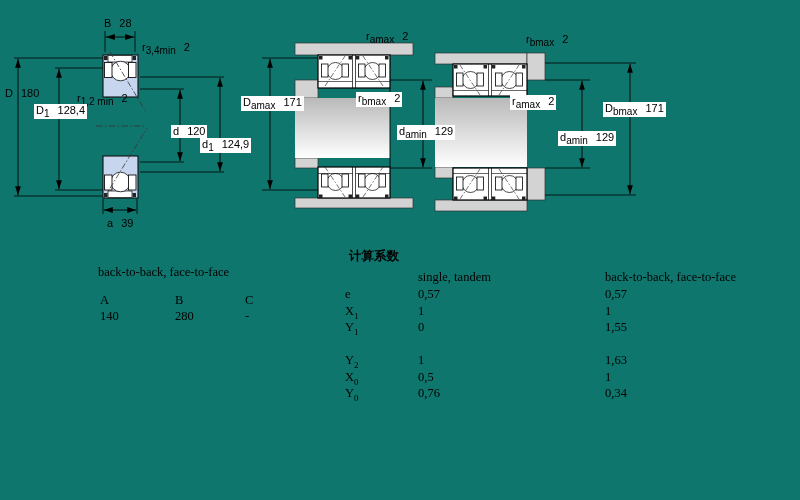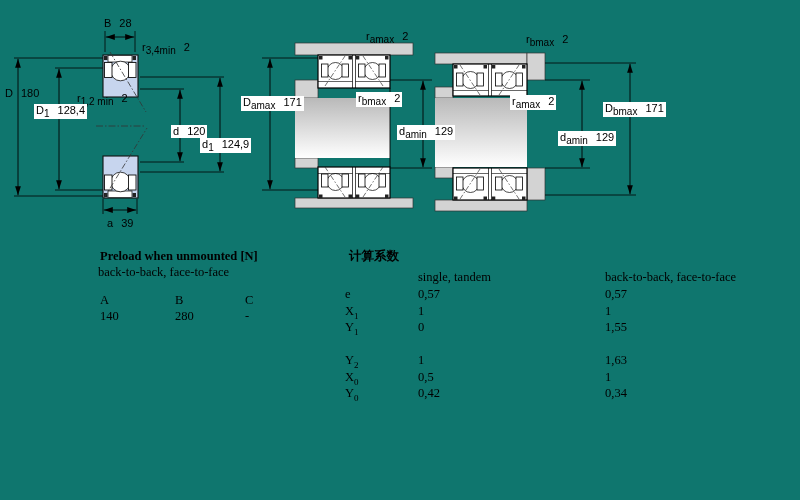--- a/index.html
+++ b/index.html
@@ -219,21 +219,20 @@
 <div class="dim wbg" style="left:241px;top:96px"><span>D</span><sub>amax</sub><span class="val">171</span></div>
 <div class="dim wbg" style="left:356px;top:92px"><span>r</span><sub>bmax</sub><span class="val">2</span></div>
 <div class="dim wbg" style="left:397px;top:125px"><span>d</span><sub>amin</sub><span class="val">129</span></div>
 
 <div class="dim" style="left:526px;top:33px"><span>r</span><sub>bmax</sub><span class="val">2</span></div>
 <div class="dim wbg" style="left:510px;top:95px"><span>r</span><sub>amax</sub><span class="val">2</span></div>
 <div class="dim wbg" style="left:603px;top:102px"><span>D</span><sub>bmax</sub><span class="val">171</span></div>
 <div class="dim wbg" style="left:558px;top:131px"><span>d</span><sub>amin</sub><span class="val">129</span></div>
 
 <div class="tbl" style="left:100px;top:249px;width:220px;height:80px">
-  <div class="cell b" style="left:0;top:0">Preload when unmounted [N]</div>
   <div class="cell" style="left:-2px;top:16px">back-to-back, face-to-face</div>
   <div>
     <span class="cell" style="left:0;top:44px">A</span>
     <span class="cell" style="left:75px;top:44px">B</span>
     <span class="cell" style="left:145px;top:44px">C</span>
   </div>
   <div>
     <span class="cell" style="left:0;top:60px">140</span>
     <span class="cell" style="left:75px;top:60px">280</span>
     <span class="cell" style="left:145px;top:60px">-</span>
@@ -265,18 +264,18 @@
     <span class="c1">1</span>
     <span class="c2">1,63</span>
   </div>
   <div class="frow" style="top:120.5px">
     <span class="c0"><span>X</span><sub>0</sub></span>
     <span class="c1">0,5</span>
     <span class="c2">1</span>
   </div>
   <div class="frow" style="top:137px">
     <span class="c0"><span>Y</span><sub>0</sub></span>
-    <span class="c1">0,42</span>
+    <span class="c1">0,76</span>
     <span class="c2">0,34</span>
   </div>
 </div>
 
 </div>
 
 </body></html>

